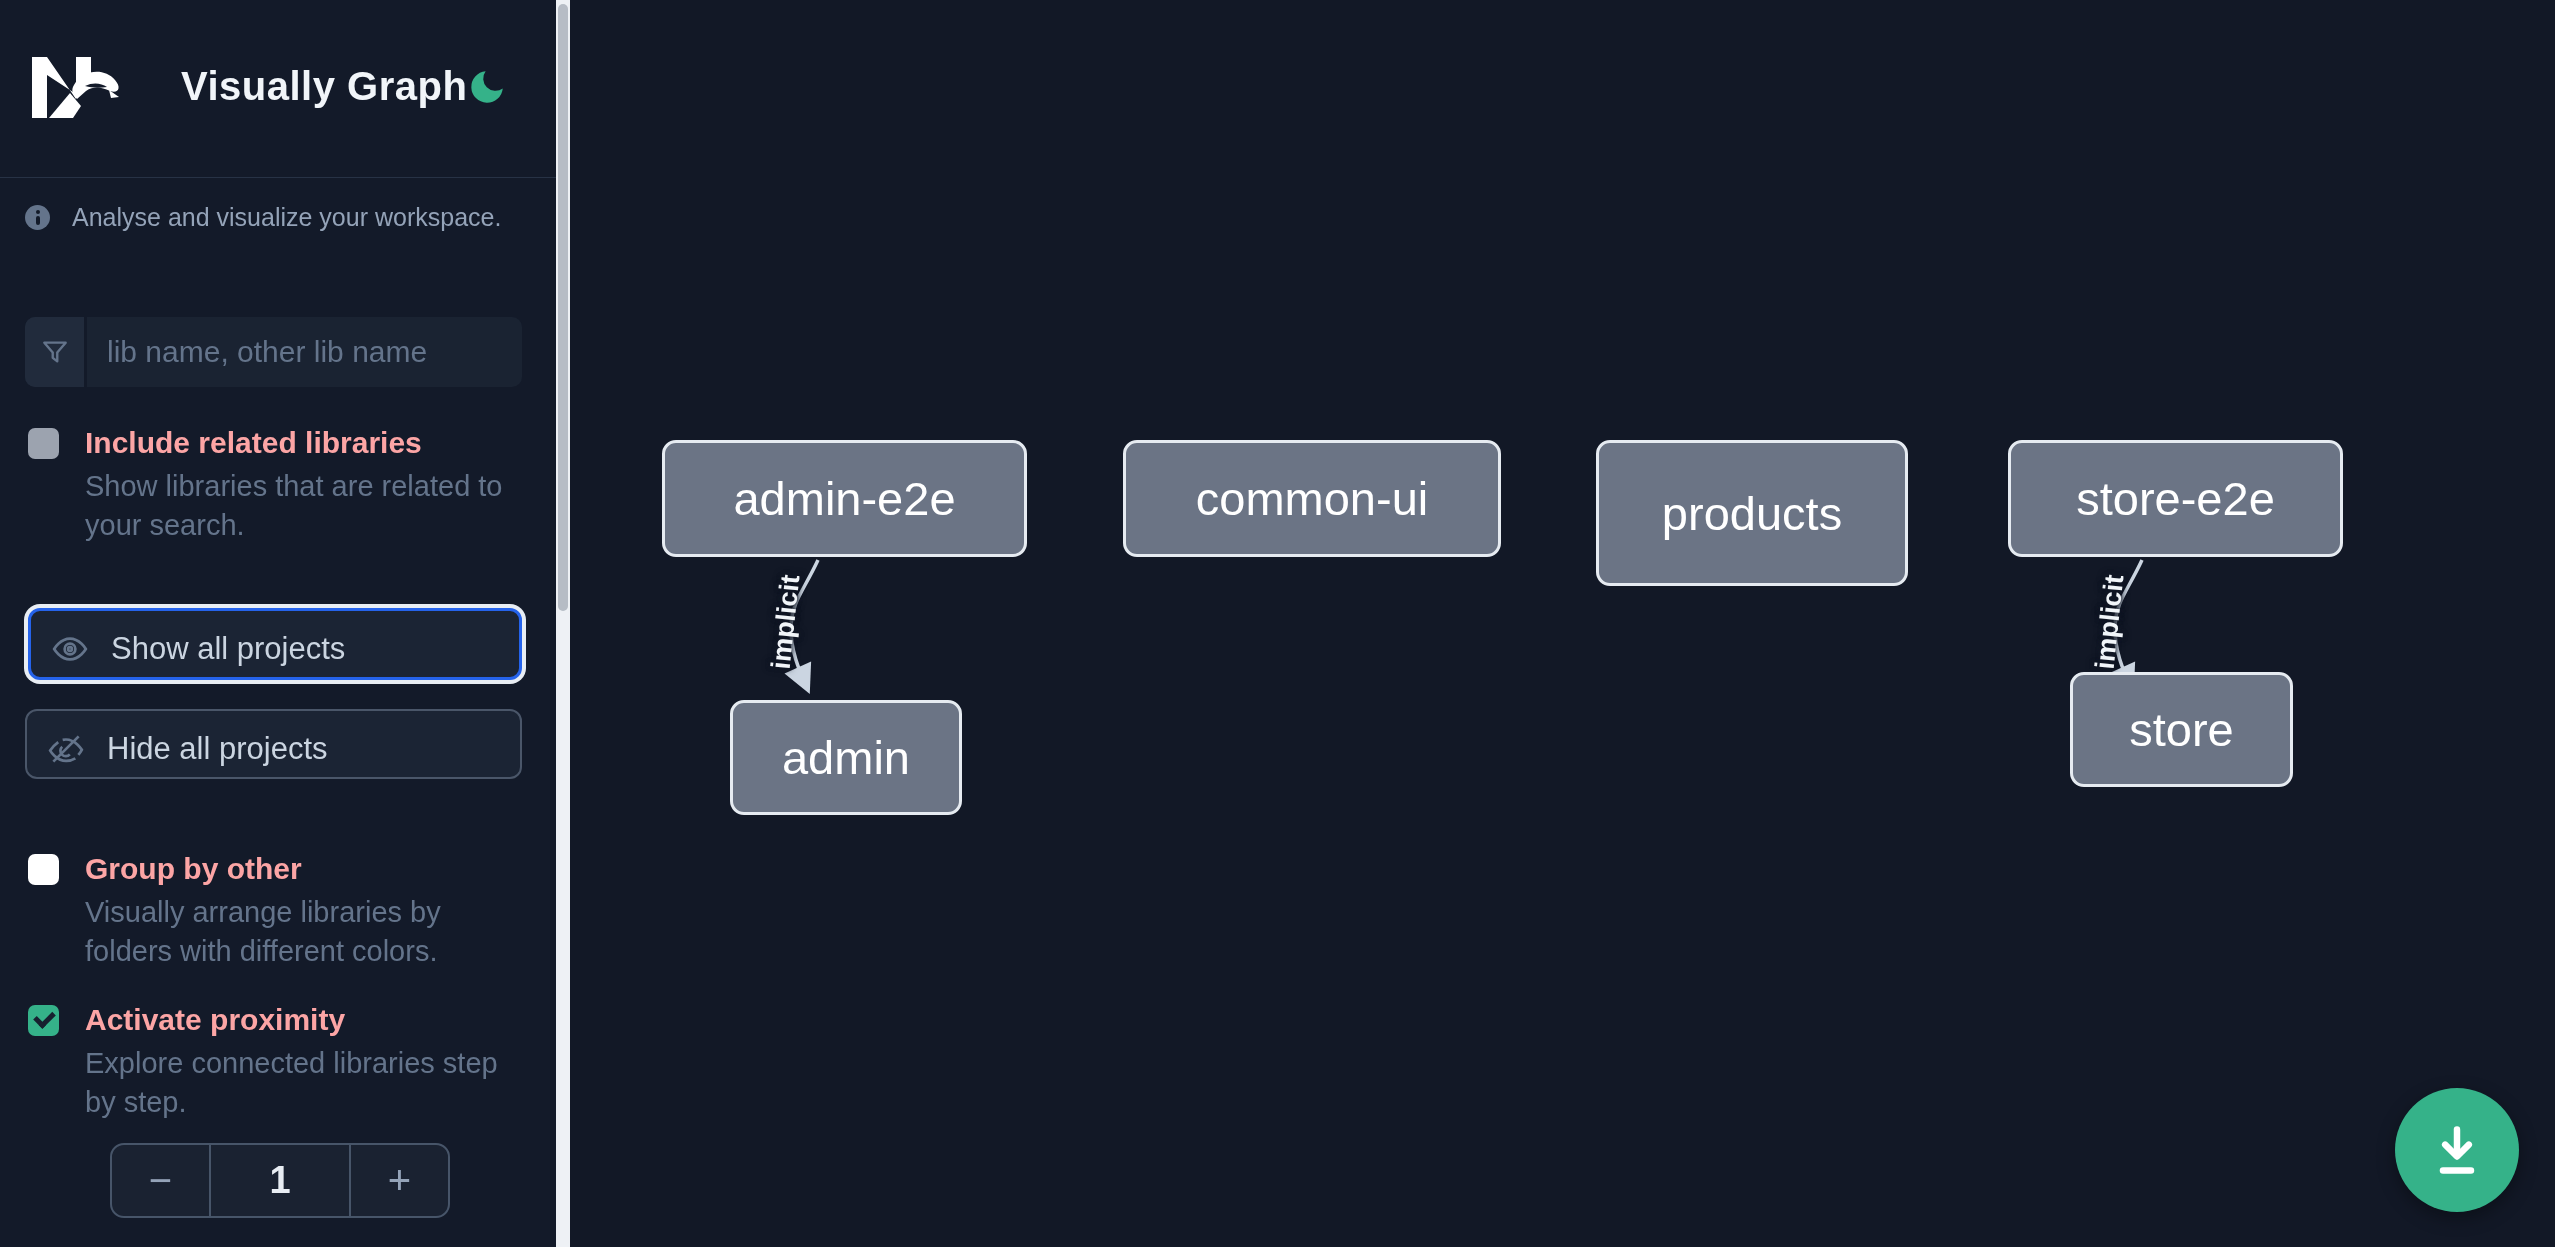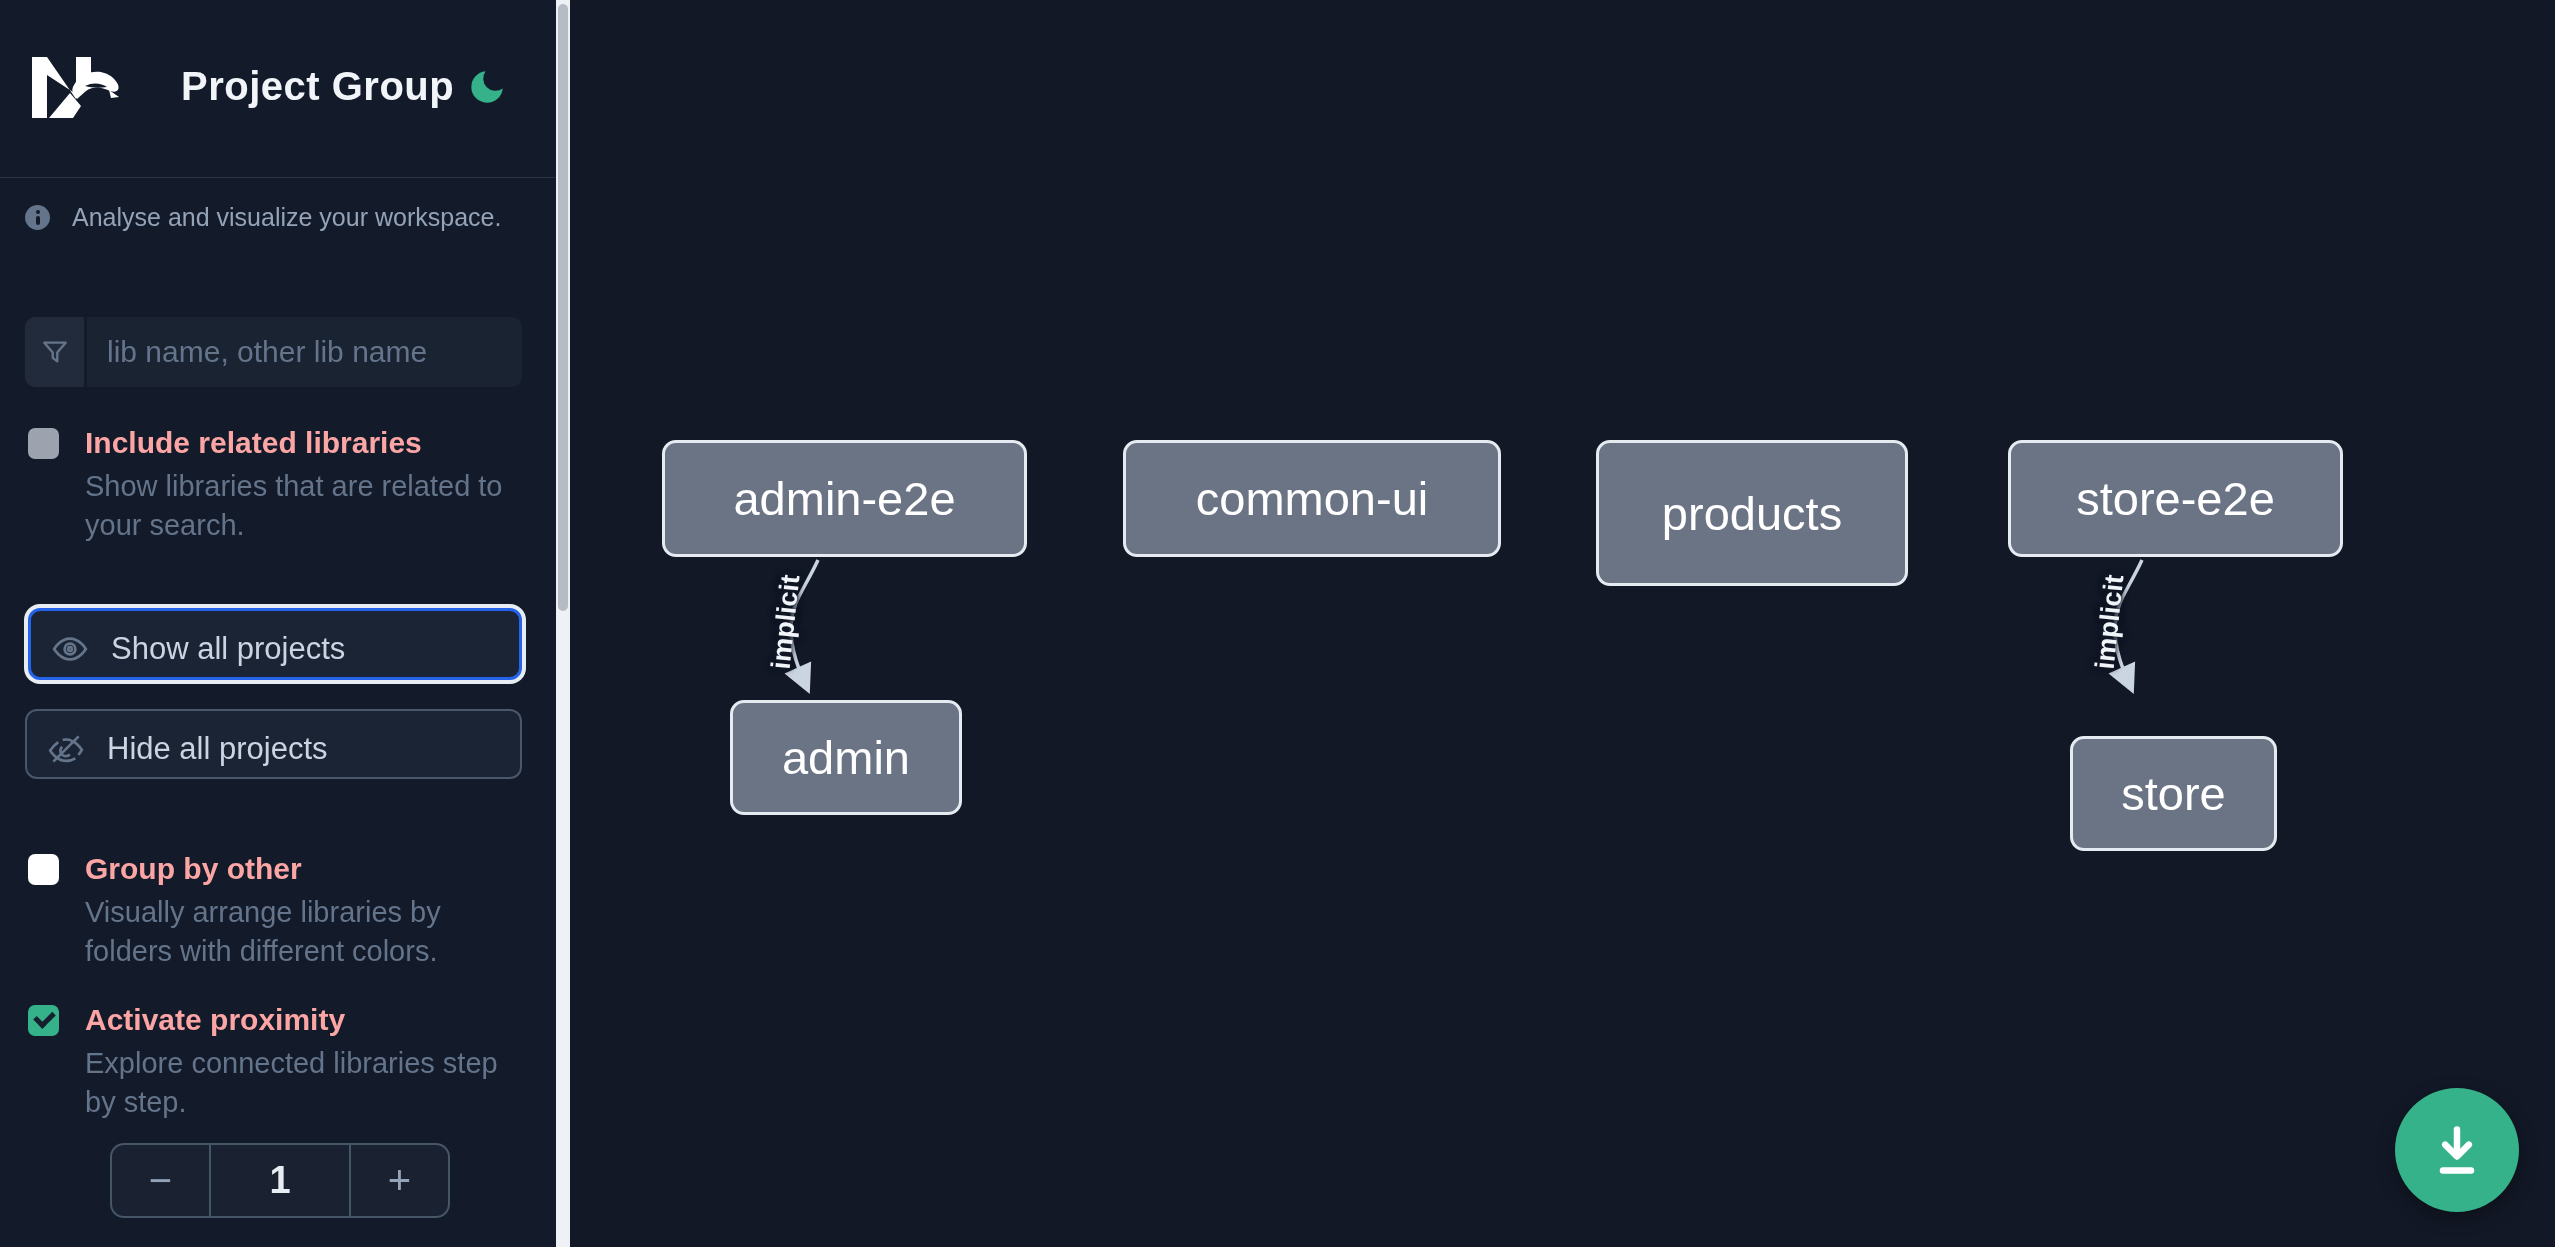--- a/index.html
+++ b/index.html
@@ -146,21 +146,21 @@
   <aside class="sidebar">
 
     <div class="header">
       <svg class="nx-logo" viewBox="0 0 100 61" fill="#ffffff">
         <path d="M7 61 V0 h15 l29 42 V0 h15 v26 l-15 11 L22 18 V61 Z"></path>
         <path d="M24 61 L45 36 l11 13 L48 61 Z"></path>
         <path d="M49 28 C57 13 79 10 90 23 C97 31 93 37 85 34 C76 30 69 29 61 34 L52 42 C47 37 46 33 49 28 Z"></path>
         <path d="M84 33 l10 7 -8 1 z"></path>
         <path d="M60 29 c8 -4 16 -3 22 1 c-7 1 -15 1 -22 -1 z" fill="#131a29"></path>
       </svg>
-      <h1 class="app-title">Project Group</h1>
+      <h1 class="app-title">Visually Graph</h1>
       <button class="moon-btn" title="Theme">
         <svg width="42" height="42" viewBox="0 0 24 24" fill="#35b289">
           <path d="M21 12.79A9 9 0 1 1 11.21 3 7 7 0 0 0 21 12.79z"></path>
         </svg>
       </button>
     </div>
 
     <div class="info-row">
       <span class="info-icon"></span>
       <span class="info-text">Analyse and visualize your workspace.</span>
@@ -242,21 +242,21 @@
     </svg>
 
     <div class="edge-label" style="left:216px; top:622px;">implicit</div>
     <div class="edge-label" style="left:1540px; top:622px;">implicit</div>
 
     <div class="node" style="left:92px;   top:440px; width:365px; height:117px;">admin-e2e</div>
     <div class="node" style="left:553px;  top:440px; width:378px; height:117px;">common-ui</div>
     <div class="node" style="left:1026px; top:440px; width:312px; height:146px;">products</div>
     <div class="node" style="left:1438px; top:440px; width:335px; height:117px;">store-e2e</div>
     <div class="node" style="left:160px;  top:700px; width:232px; height:115px;">admin</div>
-    <div class="node" style="left:1500px; top:736px; width:207px; height:115px;">store</div>
+    <div class="node" style="left:1500px; top:672px; width:223px; height:115px;">store</div>
 
     <button class="fab" title="Download">
       <svg width="56" height="56" viewBox="0 0 52 52" fill="none" stroke="#ffffff" stroke-width="6" stroke-linecap="round" stroke-linejoin="round">
         <path d="M26 7 V30"></path>
         <path d="M15 21 L26 32 L37 21"></path>
         <path d="M13 45 H39"></path>
       </svg>
     </button>
 
   </main>

